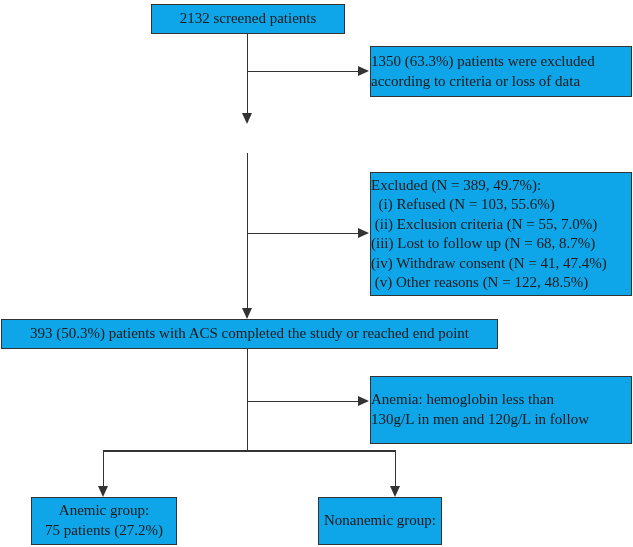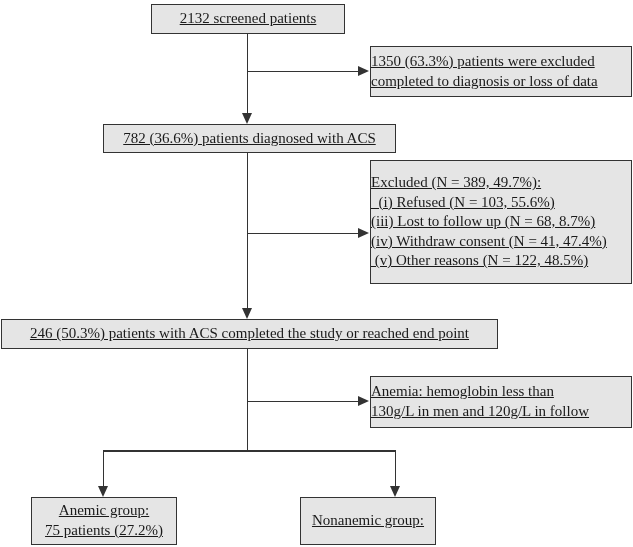--- a/index.html
+++ b/index.html
@@ -13,25 +13,24 @@
     width: 633px;
     height: 547px;
     background: #ffffff;
     overflow: hidden;
     font-size: 15px;
     line-height: 1.32;
   }
   .box {
     position: absolute;
     border: 1.5px solid #333333;
-    background: #e5e5e5;
+    background: #0ea5e9;
     display: flex;
     flex-direction: column;
     justify-content: center;
-    text-decoration: underline;
   }
   .box.center { align-items: center; text-align: center; }
   .box.left   { align-items: flex-start; text-align: left; padding-left: 0; padding-right: 4px; }
   .pre-line { white-space: pre; }
   .vline, .hline {
     position: absolute;
     background: #333333;
   }
   .vline { width: 1.5px; }
   .hline { height: 1.5px; }
@@ -46,25 +45,25 @@
     position: absolute;
     width: 0; height: 0;
     border-top: 5.5px solid transparent;
     border-bottom: 5.5px solid transparent;
     border-left: 11px solid #333333;
   }
   
   #box-screened        { left: 151px; top: 4px;   width: 194px; height: 30px; }
   #box-excluded-initial{ left: 370px; top: 46px;  width: 262px; height: 51px; }
   #box-diagnosed       { left: 103px; top: 124px; width: 293px; height: 29px; }
-  #box-excluded-detail { left: 370px; top: 160px; width: 262px; height: 124px; line-height: 1.3; }
+  #box-excluded-detail { left: 370px; top: 172px; width: 262px; height: 124px; line-height: 1.3; }
   #box-completed       { left: 1px;   top: 319px; width: 497px; height: 30px; }
-  #box-anemia-criteria { left: 370px; top: 376px; width: 262px; height: 52px; }
+  #box-anemia-criteria { left: 370px; top: 376px; width: 262px; height: 68px; }
   #box-anemic-group    { left: 31px;  top: 497px; width: 146px; height: 48px; }
-  #box-nonanemic-group { left: 300px; top: 497px; width: 136px; height: 48px; }
+  #box-nonanemic-group { left: 318px; top: 497px; width: 124px; height: 48px; }
 </style>
 </head>
 <body>
 
 <div class="canvas">
 
   <div class="vline" style="left:246.5px; top:33px; height:83px;"></div>
   <div class="arrow-down" style="left:241.5px; top:113px;"></div>
 
   <div class="hline" style="left:246.5px; top:70.5px; width:113px;"></div>
@@ -88,37 +87,35 @@
 
   <div class="vline" style="left:394.5px; top:450px; height:37px;"></div>
   <div class="arrow-down" style="left:389.5px; top:486px;"></div>
 
   <div class="box center" id="box-screened">
     <div>2132 screened patients</div>
   </div>
 
   <div class="box left" id="box-excluded-initial">
     <div>1350 (63.3%) patients were excluded</div>
-    <div>completed to diagnosis or loss of data</div>
+    <div>according to criteria or loss of data</div>
   </div>
 
-  <div class="box center" id="box-diagnosed">
-    <div>782 (36.6%) patients diagnosed with ACS</div>
-  </div>
 
   <div class="box left" id="box-excluded-detail">
     <div class="pre-line">Excluded (N = 389, 49.7%):</div>
     <div class="pre-line">  (i) Refused (N = 103, 55.6%)</div>
+    <div class="pre-line"> (ii) Exclusion criteria (N = 55, 7.0%)</div>
     <div class="pre-line">(iii) Lost to follow up (N = 68, 8.7%)</div>
     <div class="pre-line">(iv) Withdraw consent (N = 41, 47.4%)</div>
     <div class="pre-line"> (v) Other reasons (N = 122, 48.5%)</div>
   </div>
 
   <div class="box center" id="box-completed">
-    <div>246 (50.3%) patients with ACS completed the study or reached end point</div>
+    <div>393 (50.3%) patients with ACS completed the study or reached end point</div>
   </div>
 
   <div class="box left" id="box-anemia-criteria">
     <div>Anemia: hemoglobin less than</div>
     <div>130g/L in men and 120g/L in follow</div>
   </div>
 
   <div class="box center" id="box-anemic-group">
     <div>Anemic group:</div>
     <div>75 patients (27.2%)</div>

